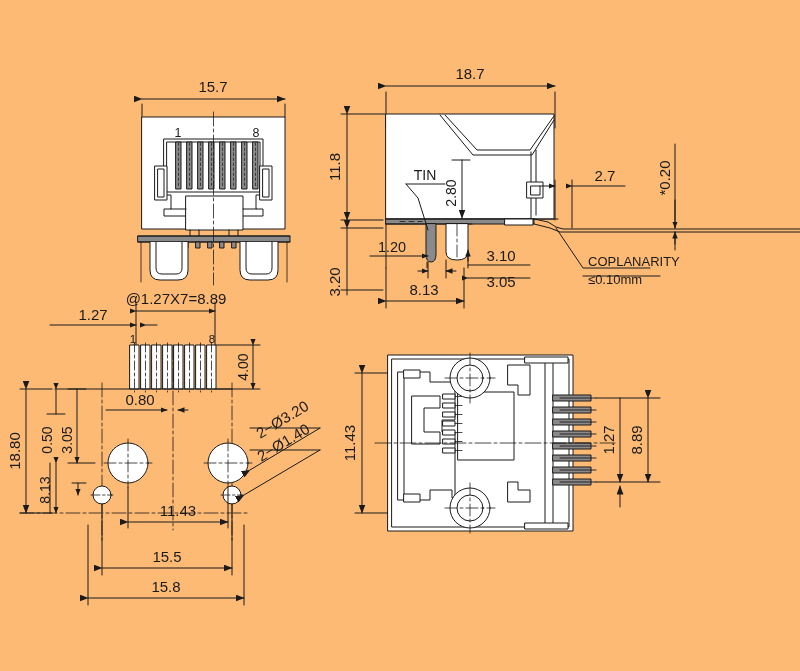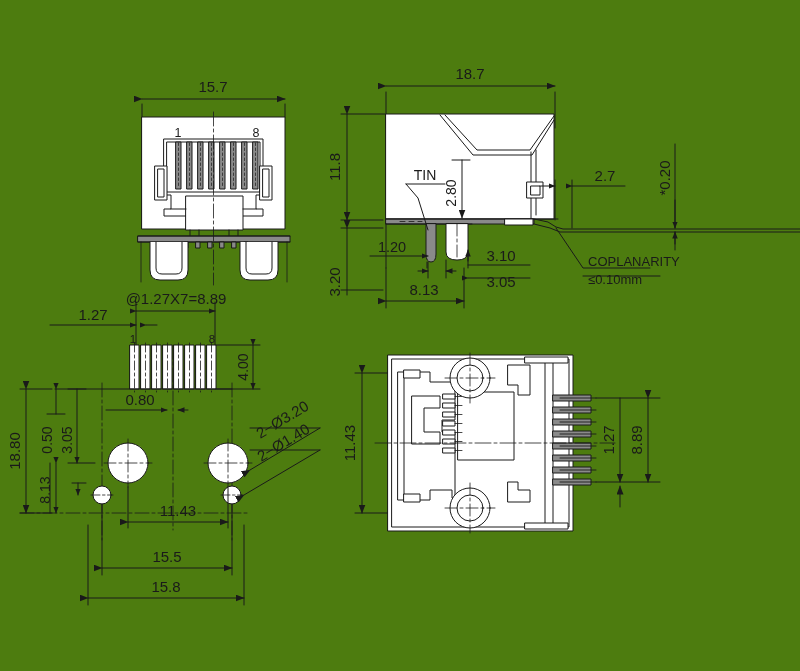--- a/index.html
+++ b/index.html
@@ -1,17 +1,17 @@
 <!DOCTYPE html>
 <html><head>
 <meta charset="utf-8">
 <style>
   html,body{margin:0;padding:0;background:#ffffff;}
   body{width:800px;height:671px;font-family:"Liberation Sans",sans-serif;}
-  #sheet{position:relative;width:800px;height:671px;overflow:hidden;background:#4d7c0f;}
+  #sheet{position:relative;width:800px;height:671px;overflow:hidden;background:#fdba74;}
   svg{display:block;}
   text{font-family:"Liberation Sans",sans-serif;fill:#1a1a1a;}
 </style>
 </head>
 <body>
 
 <div id="sheet">
 <svg width="800" height="671" viewBox="0 0 800 671">
   <defs>
     <marker id="ah" markerWidth="9" markerHeight="7" refX="8.5" refY="3.5" orient="auto" markerUnits="userSpaceOnUse">

